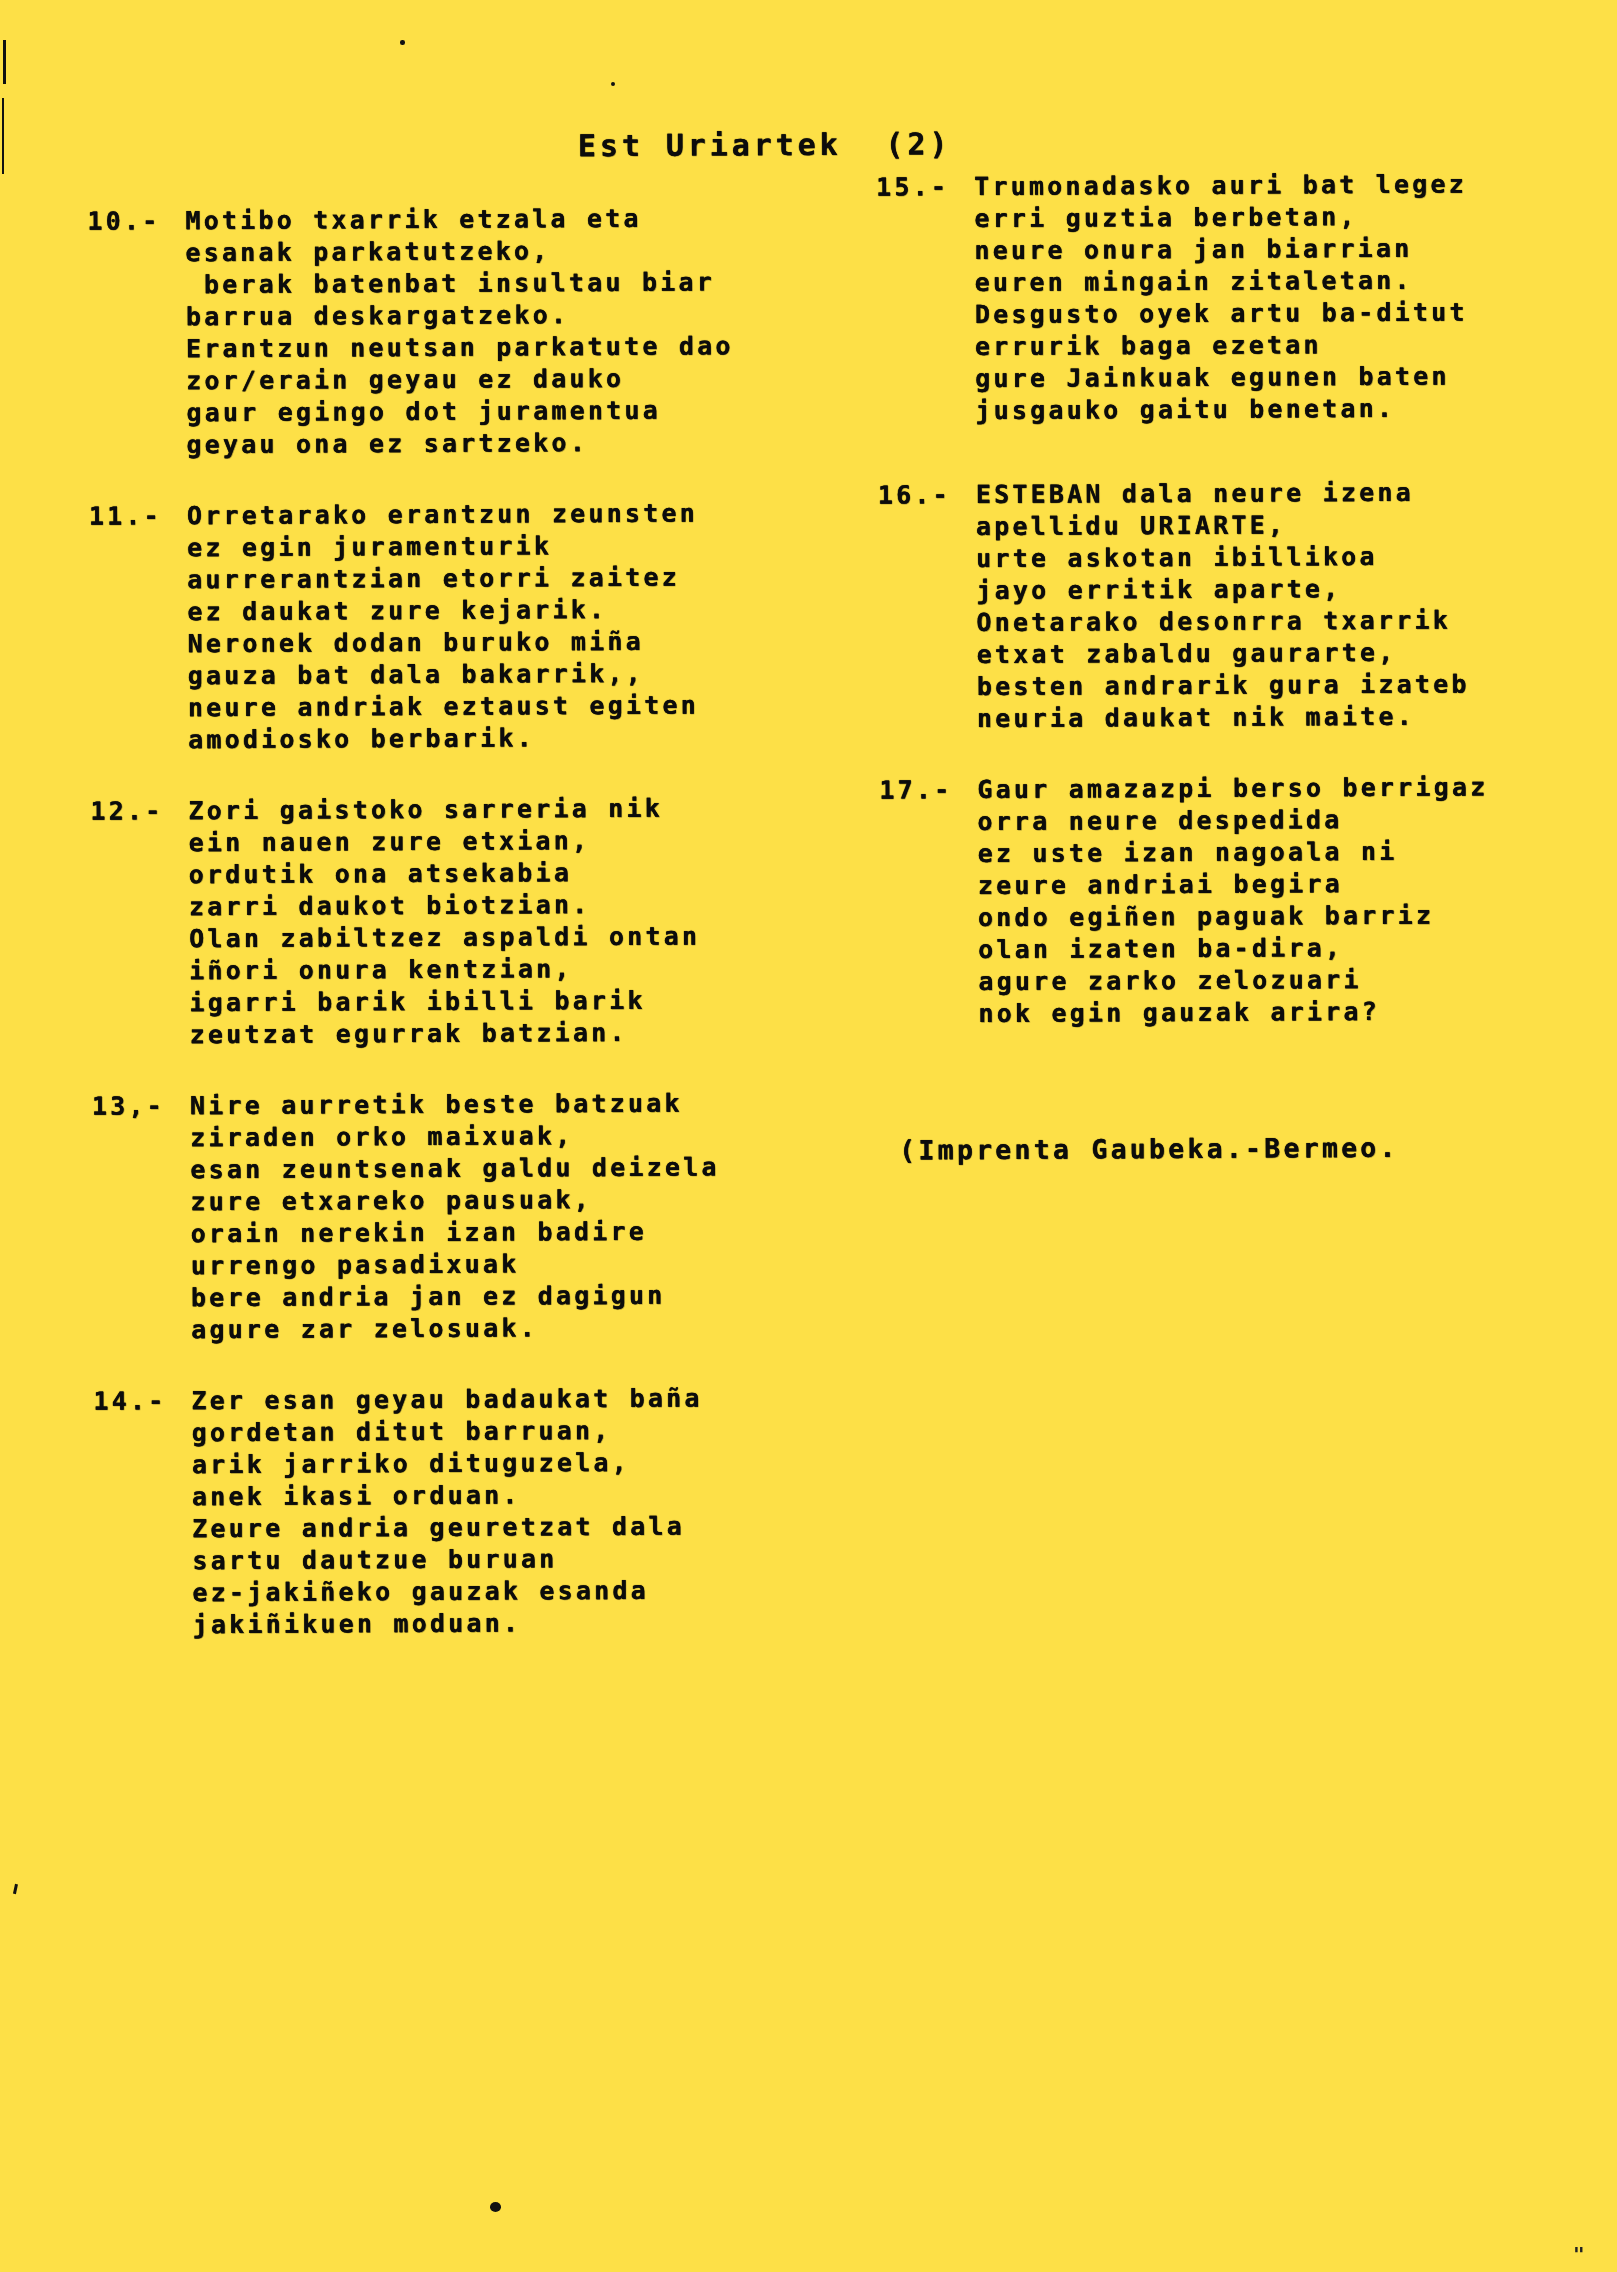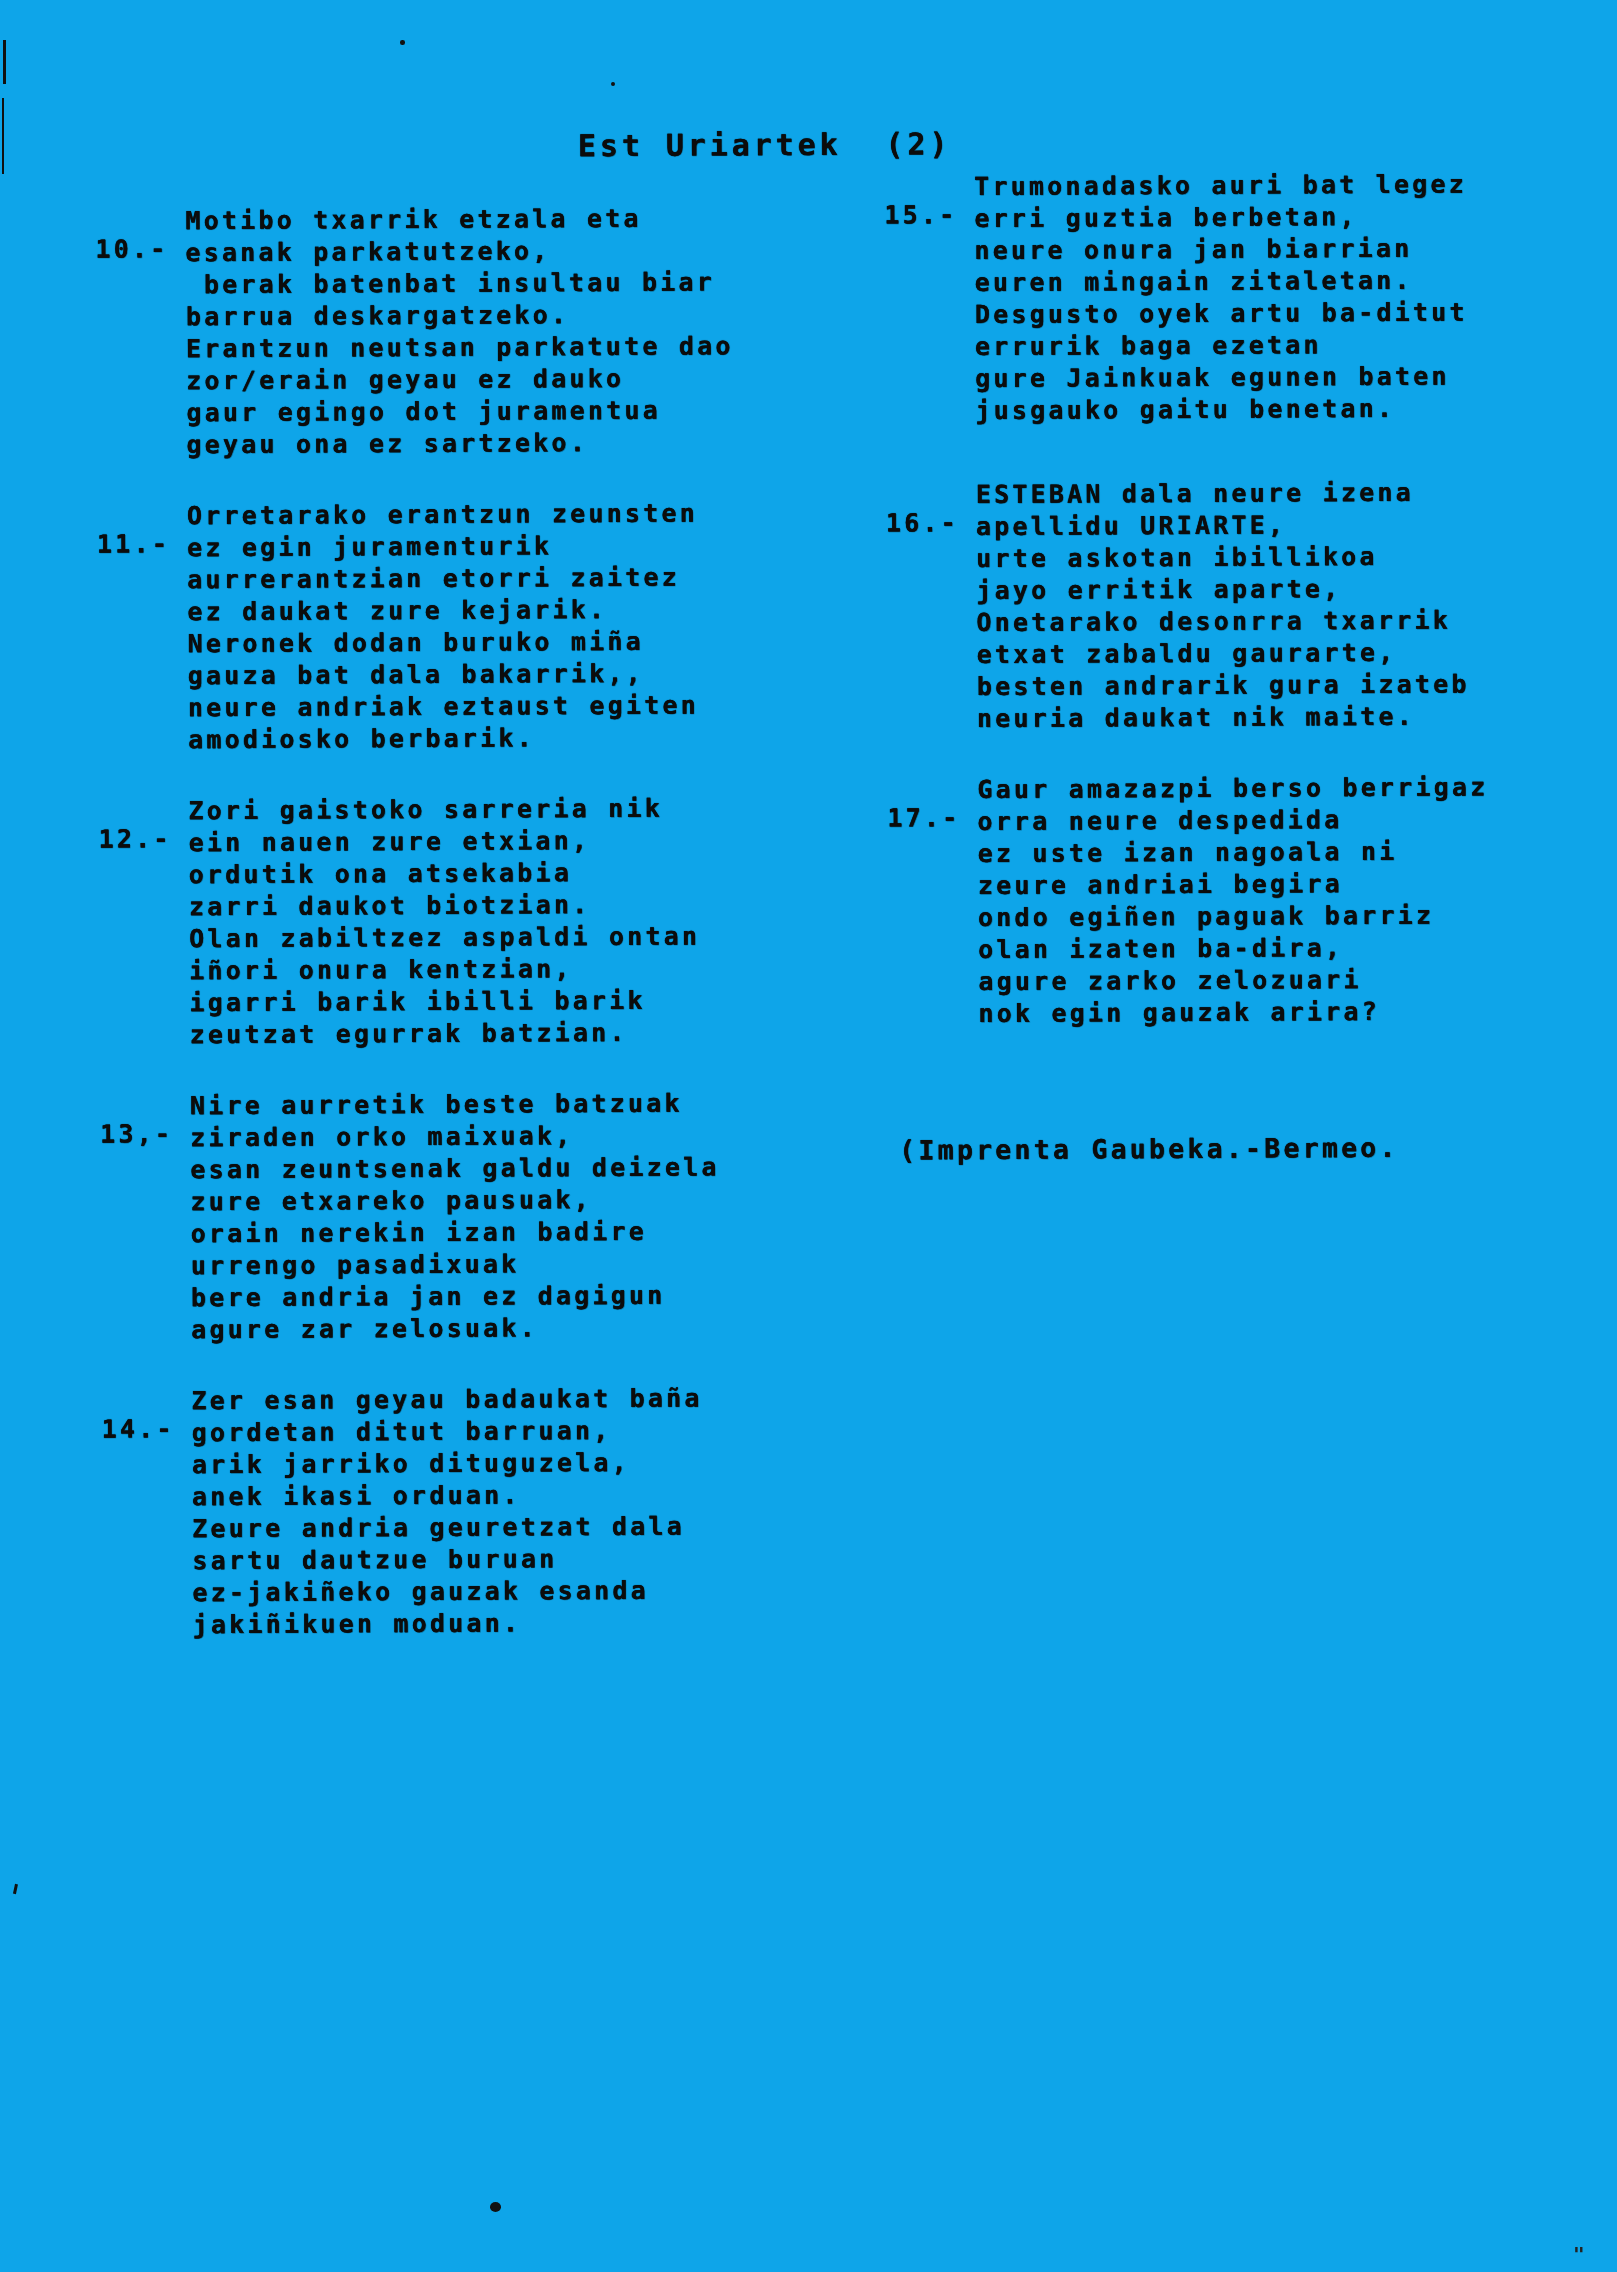--- a/index.html
+++ b/index.html
@@ -1,20 +1,20 @@
 <!DOCTYPE html>
 <html style="font-size:10.4px"><head>
 <meta charset="utf-8">
 <style>
   html, body { margin: 0; padding: 0; background: #e8e8e6; }
   .page {
     position: relative;
     width: 1617px;
     height: 2273px;
-    background: #0ea5e9;
+    background: #fde047;
     overflow: hidden;
     font-family: "DejaVu Sans Mono", "Liberation Mono", monospace;
     color: #0c0c0c;
   }
   .tilt {
     position: absolute;
     inset: 0;
     transform: rotate(-0.3deg);
     transform-origin: 50% 40%;
   }
@@ -37,23 +37,22 @@
     position: relative;
     padding-left: 98px;
     margin-bottom: 39px;
     font-size: 25px;
     line-height: 32px;
     letter-spacing: 3.2px;
   }
   .col.right .stanza:nth-child(1) { margin-bottom: 52px; }
   .stanza .num {
     position: absolute;
-    left: 8px;
+    left: 0;
     top: 0;
-    margin-top: 28px;
   }
   .line { min-height: 32px; }
   .imprint {
     position: absolute;
     left: 898px;
     top: 1135px;
     font-size: 26.6px;
     letter-spacing: 3.2px;
   }
   

